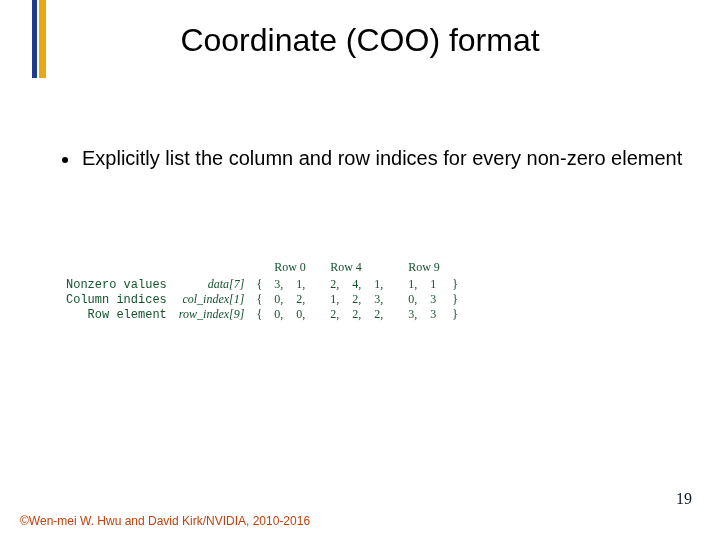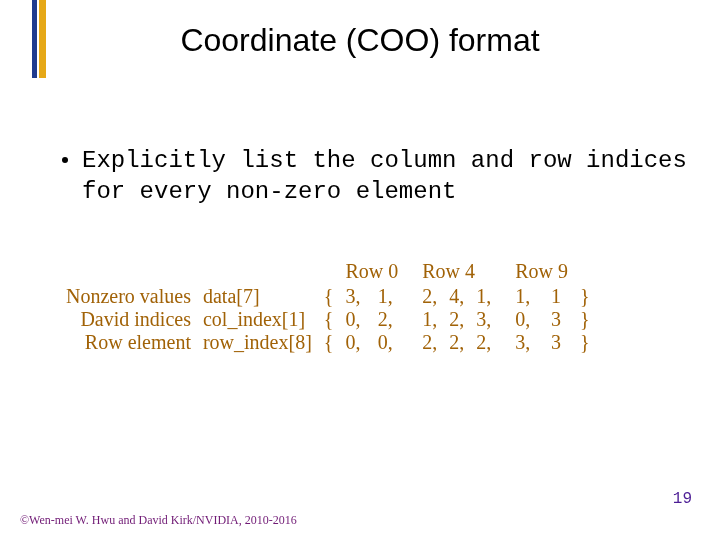--- a/index.html
+++ b/index.html
@@ -37,61 +37,60 @@
     top: 145px;
     left: 62px;
     right: 22px;
   }
   .bullet-row { display: flex; align-items: flex-start; }
   .bullet-dot {
     width: 6px; height: 6px; background: #000; border-radius: 50%;
     margin-top: 12px; margin-right: 14px; flex-shrink: 0;
   }
   .bullet-text {
-    font-size: 24px;
+    font-size: 20px;
     line-height: 1.3;
     color: #000;
-    font-family: Liberation Mono, monospace;
   }
   .table-wrap {
     position: absolute;
     top: 260px;
     left: 60px;
   }
   table.coo {
     border-collapse: collapse;
     font-family: "Times New Roman", Times, serif;
-    font-size: 20px;
-    color: #a16207;
+    font-size: 12px;
+    color: #14532d;
   }
   table.coo td {
     padding: 0 6px;
     vertical-align: baseline;
     white-space: nowrap;
   }
-  table.coo .row-label { text-align: right; padding-right: 6px; }
-  table.coo .arr-name  { text-align: left; }
+  table.coo .row-label { text-align: right; padding-right: 6px; font-family: Liberation Mono, monospace; }
+  table.coo .arr-name  { text-align: right; font-style: italic; }
   table.coo .num { text-align: left; min-width: 22px; }
   table.coo .brace { text-align: center; }
   table.coo .header-row td { padding-bottom: 2px; }
   .slide-number {
     position: absolute;
     right: 28px;
     bottom: 32px;
-    font-family: Liberation Mono, monospace;
+    font-family: Liberation Serif, serif;
     font-size: 16px;
-    color: #4c1d95;
+    color: #0f172a;
   }
   .copyright {
     position: absolute;
     left: 20px;
     bottom: 12px;
-    font-family: Liberation Serif, serif;
+    font-family: Liberation Sans, sans-serif;
     font-size: 12px;
-    color: #701a75;
+    color: #c2410c;
   }
 </style>
 </head>
 <body>
 
 <div class="accent-bar">
   <div class="stripe-blue"></div>
   <div class="stripe-gap"></div>
   <div class="stripe-gold"></div>
 </div>
@@ -128,37 +127,37 @@
       <td></td>
       <td class="num">2,</td>
       <td class="num">4,</td>
       <td class="num">1,</td>
       <td></td>
       <td class="num">1,</td>
       <td class="num">1</td>
       <td class="brace">}</td>
     </tr>
     <tr>
-      <td class="row-label">David indices</td>
+      <td class="row-label">Column indices</td>
       <td class="arr-name">col_index[1]</td>
       <td class="brace">{</td>
       <td class="num">0,</td>
       <td class="num">2,</td>
       <td></td>
       <td class="num">1,</td>
       <td class="num">2,</td>
       <td class="num">3,</td>
       <td></td>
       <td class="num">0,</td>
       <td class="num">3</td>
       <td class="brace">}</td>
     </tr>
     <tr>
       <td class="row-label">Row element</td>
-      <td class="arr-name">row_index[8]</td>
+      <td class="arr-name">row_index[9]</td>
       <td class="brace">{</td>
       <td class="num">0,</td>
       <td class="num">0,</td>
       <td></td>
       <td class="num">2,</td>
       <td class="num">2,</td>
       <td class="num">2,</td>
       <td></td>
       <td class="num">3,</td>
       <td class="num">3</td>

